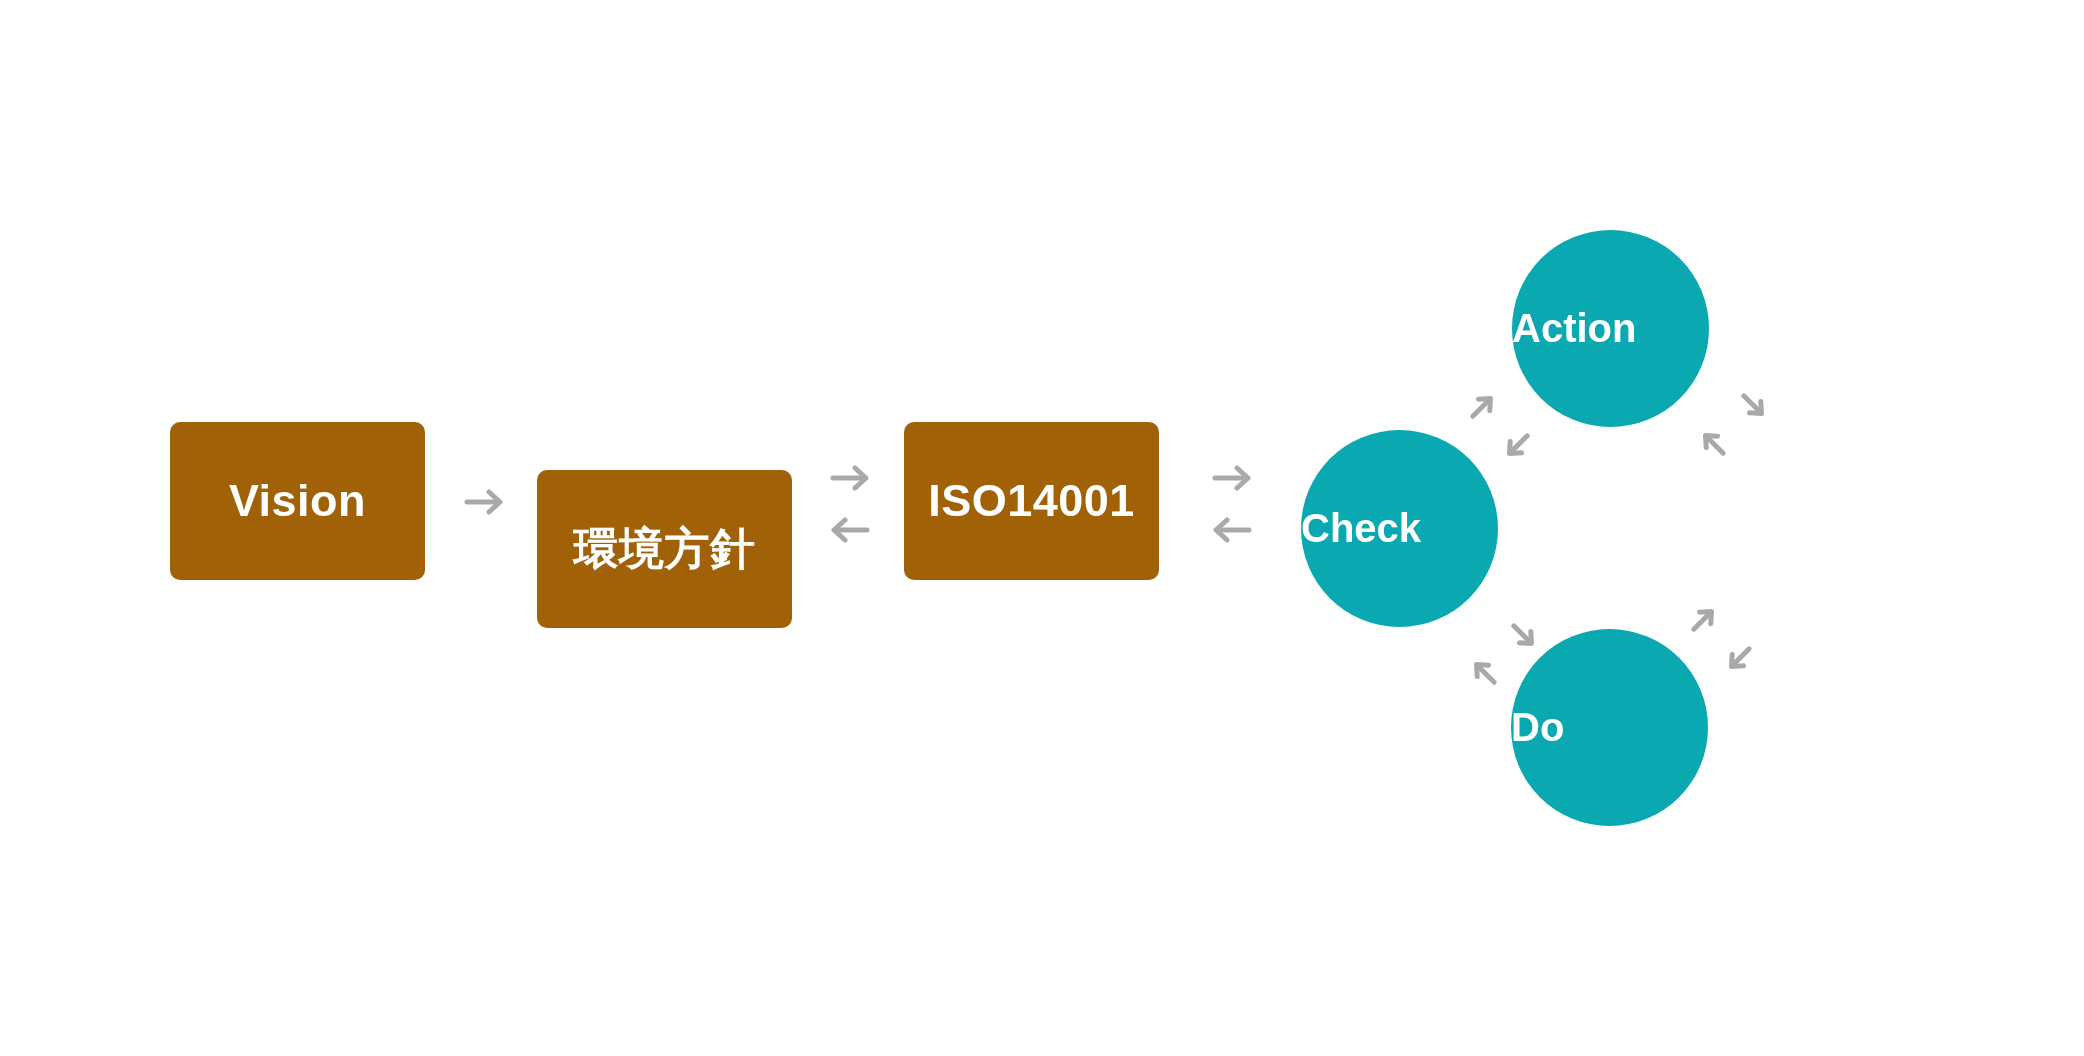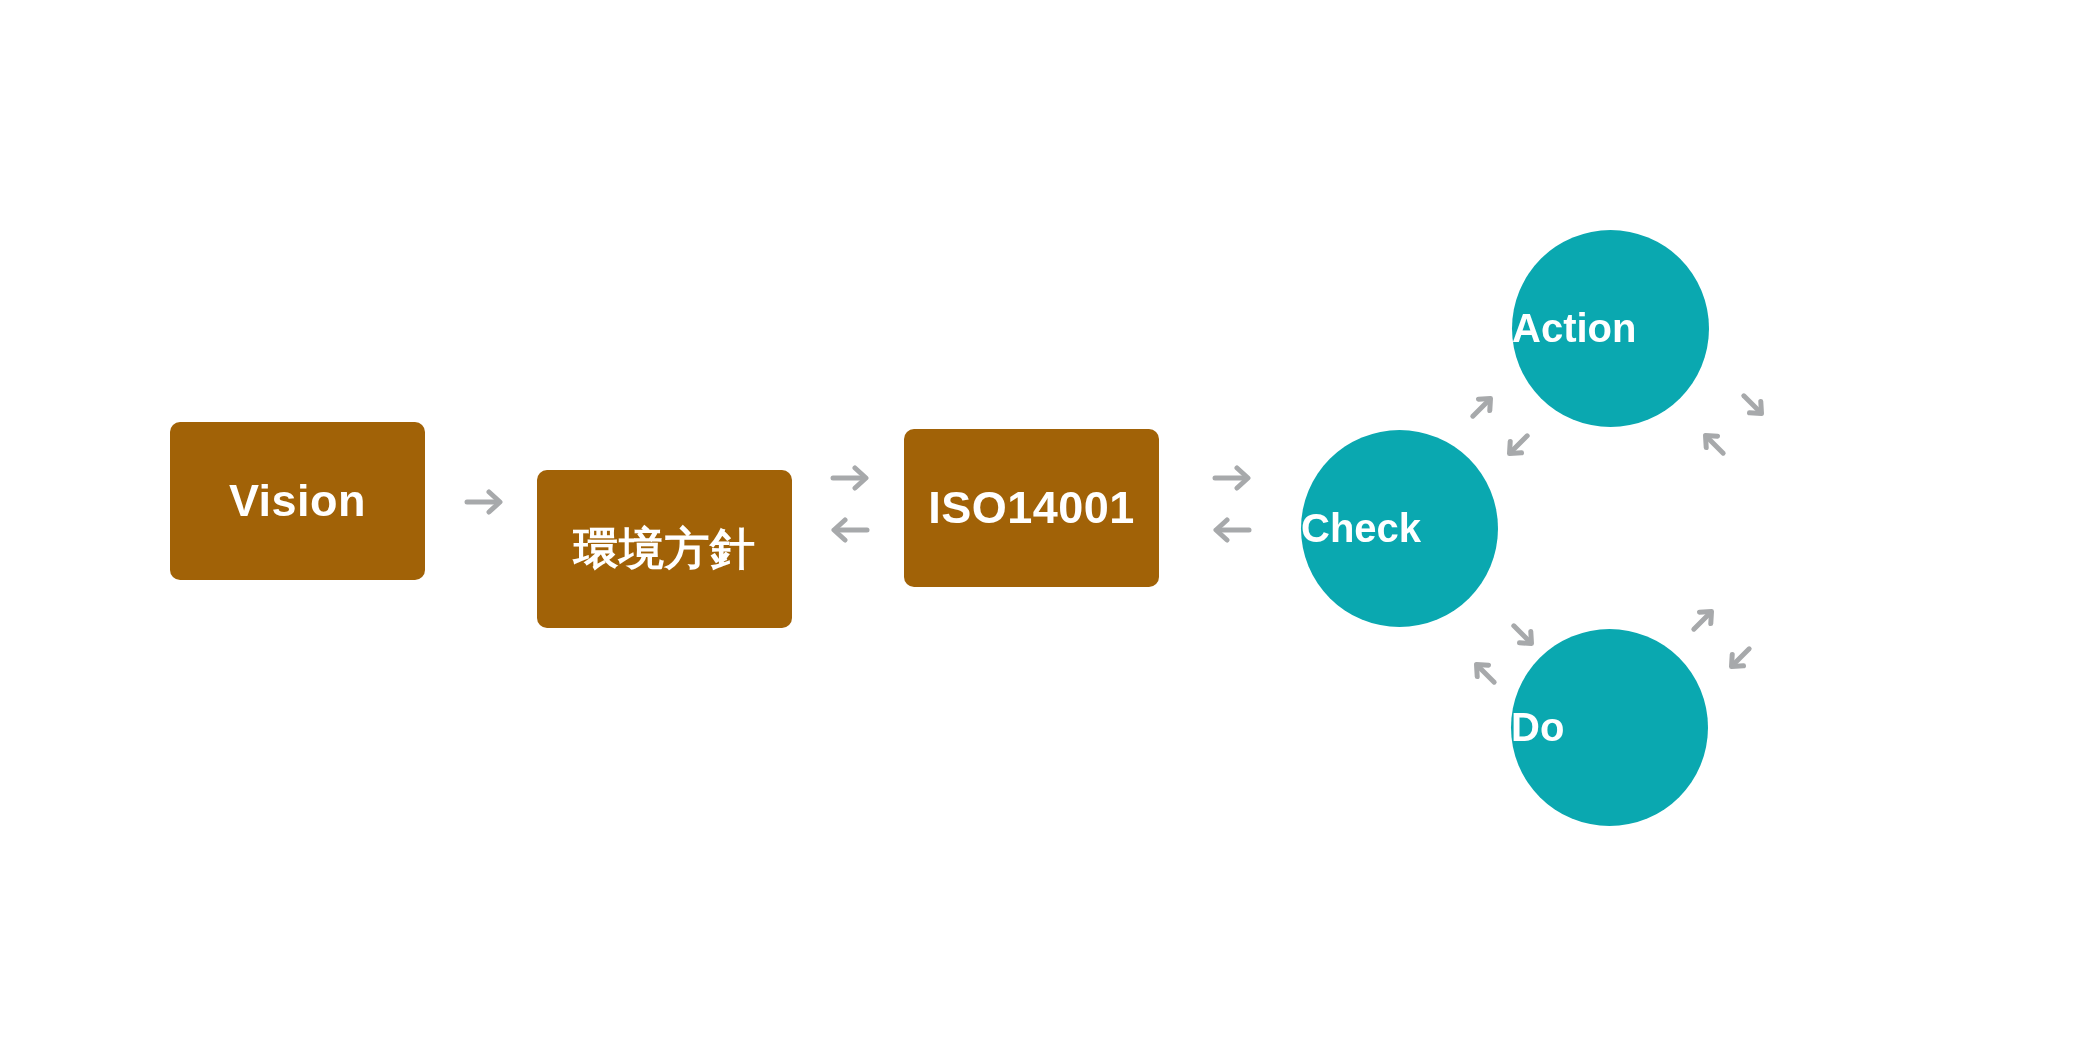--- a/index.html
+++ b/index.html
@@ -14,21 +14,21 @@
   .flow-box .label{color:#ffffff;font-weight:700;font-size:45px;letter-spacing:0.5px;}
   .pdca-circle{
     position:absolute;width:197px;height:197px;background:#0aa8b0;border-radius:50%;
     display:flex;align-items:center;
   }
   .pdca-circle .label{color:#ffffff;font-weight:700;font-size:40px;}
   .arrow{position:absolute;}
   .arrow path{stroke:#a7a9ab;stroke-width:5;stroke-linecap:round;stroke-linejoin:round;fill:none;}
   #box-vision{left:170px;top:422px;}
   #box-policy{left:537px;top:422px;margin-top:48px;}
-  #box-iso{left:904px;top:422px;margin-top:7px;}
+  #box-iso{left:904px;top:422px;}
   #circle-action{left:1512px;top:230px;}
   #circle-check{left:1301px;top:430px;}
   #circle-plan{left:1722px;top:429px;}
   #circle-do{left:1511px;top:629px;}
 </style>
 </head>
 <body>
 
 <div class="canvas">
 

